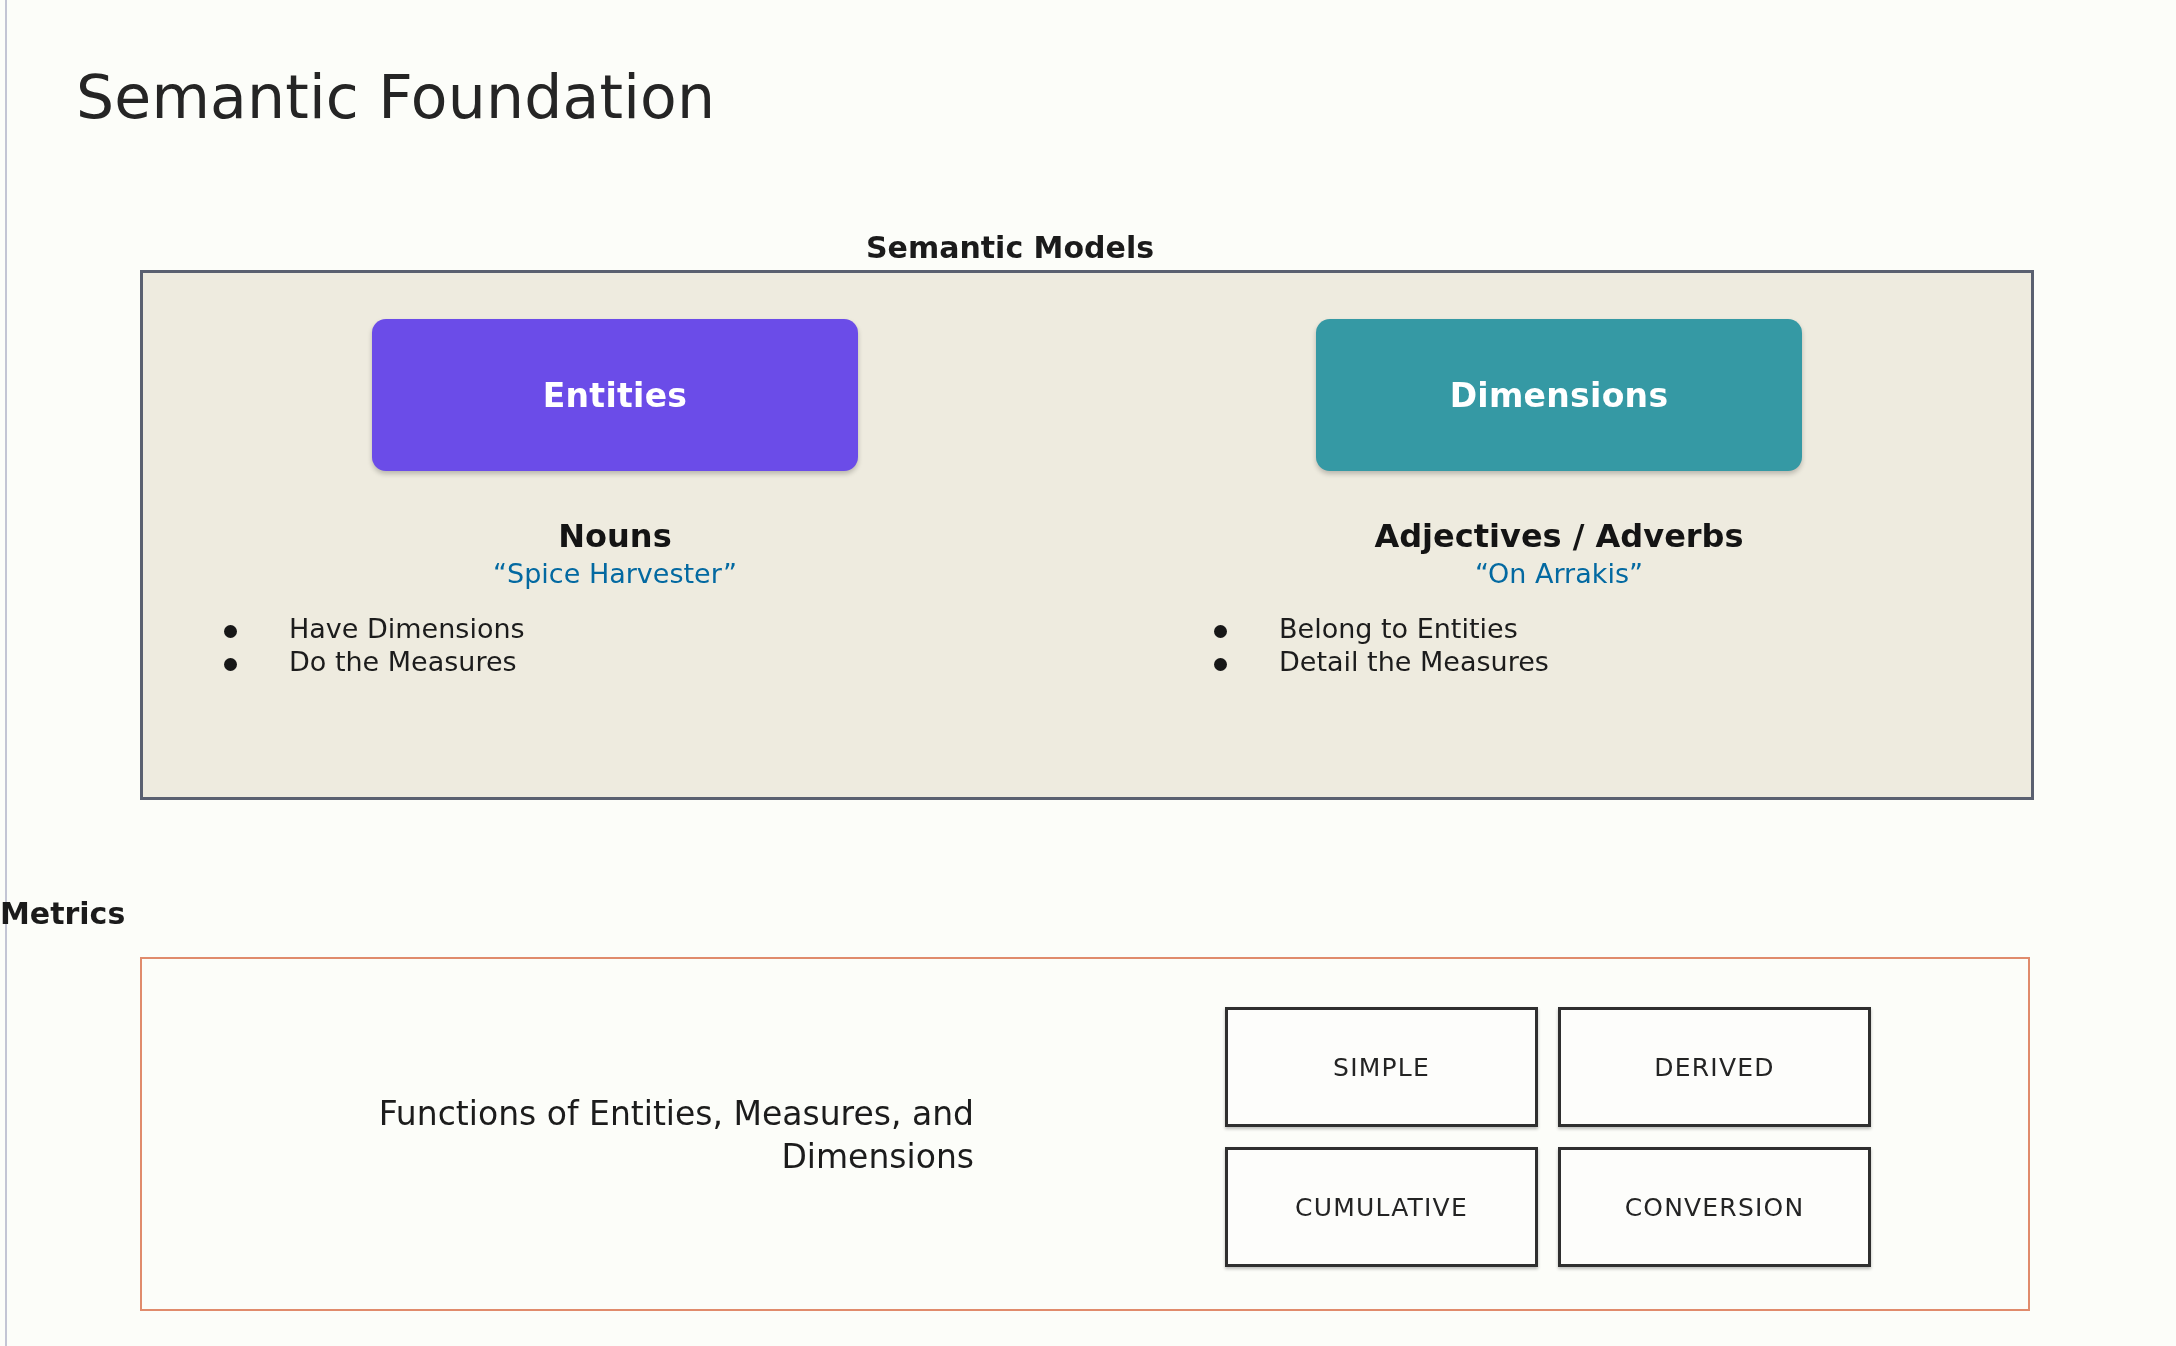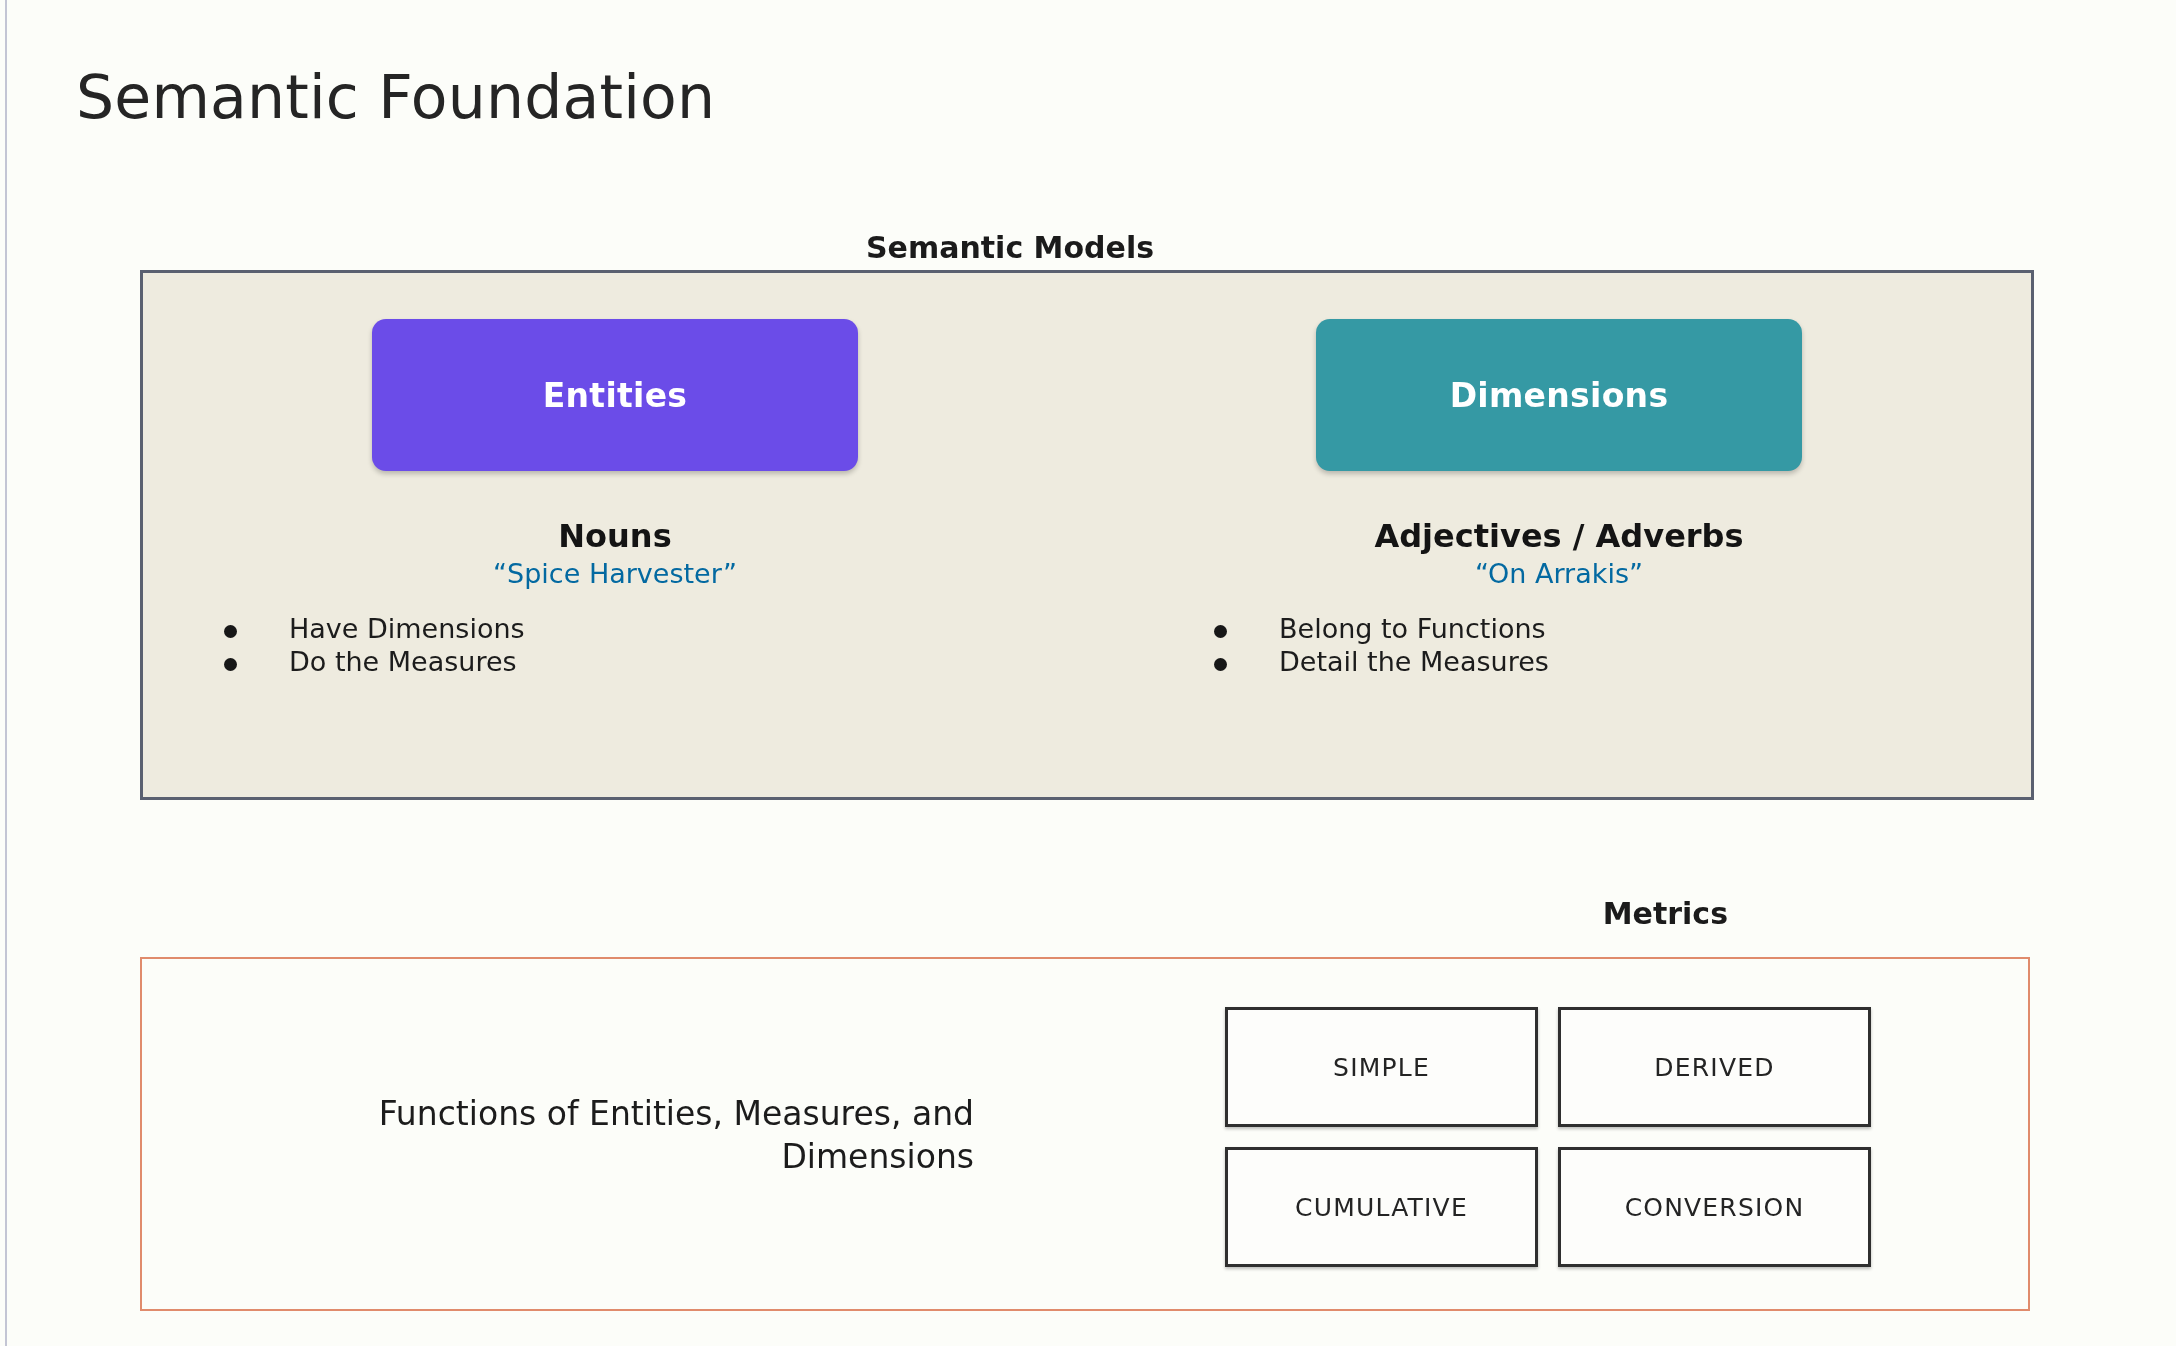--- a/index.html
+++ b/index.html
@@ -130,21 +130,21 @@
   .bullets-entities  { padding-left: 72px; }
   .bullets-measures  { padding-left: 234px; }
   .bullets-dimensions{ padding-left: 118px; }
 
   
   .metrics-heading {
     position: absolute;
     left: 0;
     top: 896px;
     width: 1792px;
-    text-align: right;
+    text-align: left;
     font-size: 30px;
     font-weight: bold;
     color: #1b1b1b;
     padding-right: 64px;
     box-sizing: border-box;
   }
   .metrics-panel {
     position: absolute;
     left: 140px;
     top: 957px;
@@ -219,21 +219,21 @@
     </div>
 
 
     <div class="sm-col">
       <div class="chip" style="background:#3599a4;">Dimensions</div>
       <div class="col-role">Adjectives / Adverbs</div>
       <div class="col-example">“On Arrakis”</div>
       <ul class="col-bullets bullets-dimensions">
         <li>
           <span class="dot"></span>
-          <span>Belong to Functions</span>
+          <span>Belong to Entities</span>
         </li>
         <li>
           <span class="dot"></span>
           <span>Detail the Measures</span>
         </li>
       </ul>
     </div>
 
   </div>
 

